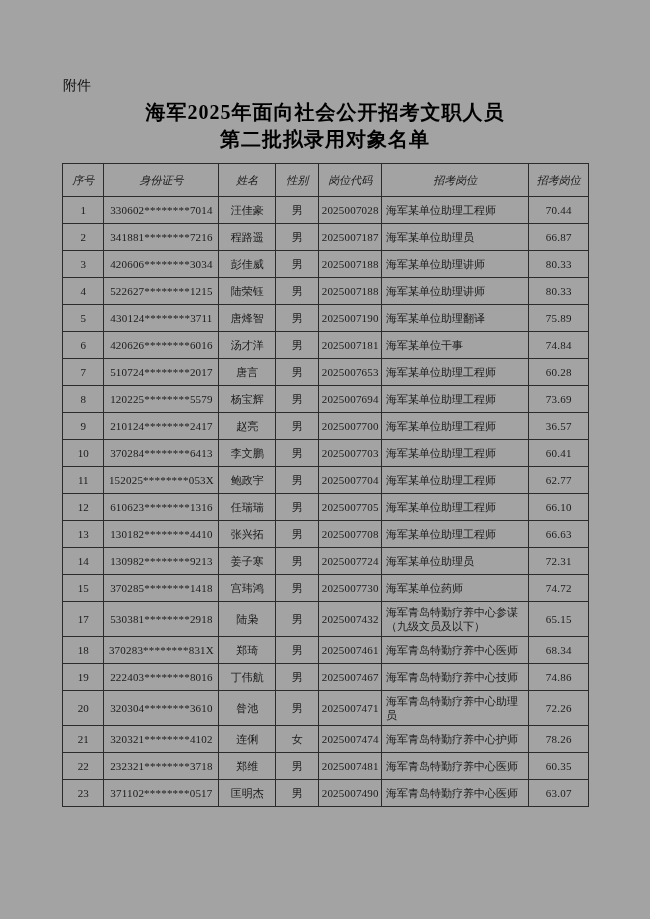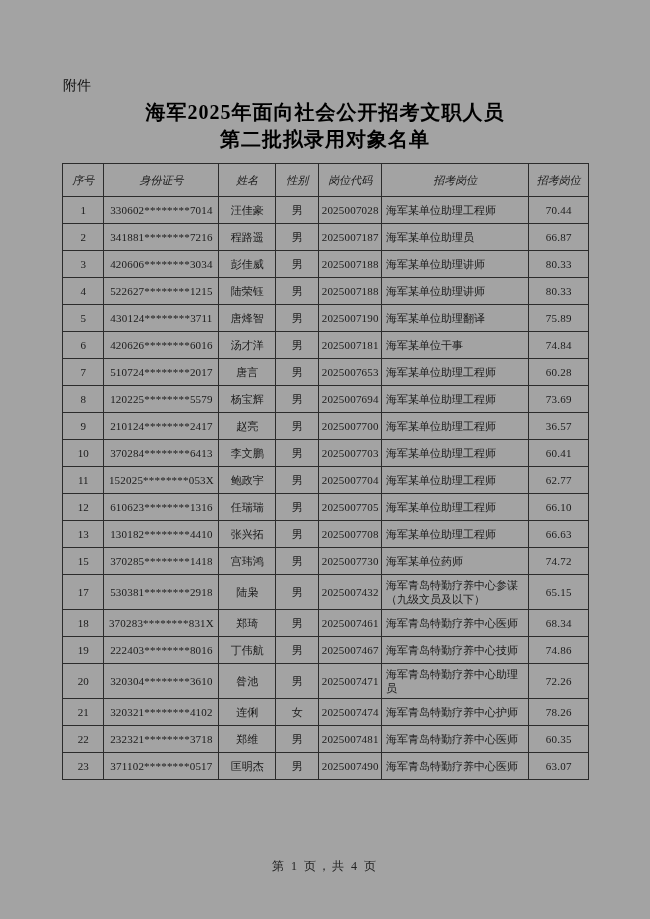--- a/index.html
+++ b/index.html
@@ -244,20 +244,29 @@
   <tr>
     <td class="c-seq">13</td>
     <td class="c-id">130182********4410</td>
     <td class="c-name">张兴拓</td>
     <td class="c-gender">男</td>
     <td class="c-code">2025007708</td>
     <td class="c-job">海军某单位助理工程师</td>
     <td class="c-score">66.63</td>
   </tr>
 
+  <tr>
+    <td class="c-seq">14</td>
+    <td class="c-id">130982********9213</td>
+    <td class="c-name">姜子寒</td>
+    <td class="c-gender">男</td>
+    <td class="c-code">2025007724</td>
+    <td class="c-job">海军某单位助理员</td>
+    <td class="c-score">72.31</td>
+  </tr>
 
   <tr>
     <td class="c-seq">15</td>
     <td class="c-id">370285********1418</td>
     <td class="c-name">宫玮鸿</td>
     <td class="c-gender">男</td>
     <td class="c-code">2025007730</td>
     <td class="c-job">海军某单位药师</td>
     <td class="c-score">74.72</td>
   </tr>
@@ -328,15 +337,14 @@
     <td class="c-id">371102********0517</td>
     <td class="c-name">匡明杰</td>
     <td class="c-gender">男</td>
     <td class="c-code">2025007490</td>
     <td class="c-job">海军青岛特勤疗养中心医师</td>
     <td class="c-score">63.07</td>
   </tr>
 </tbody>
   </table>
 
-  <div class="footer">第 1 页，共 4 页</div>
 
 </div>
 
 </body></html>

